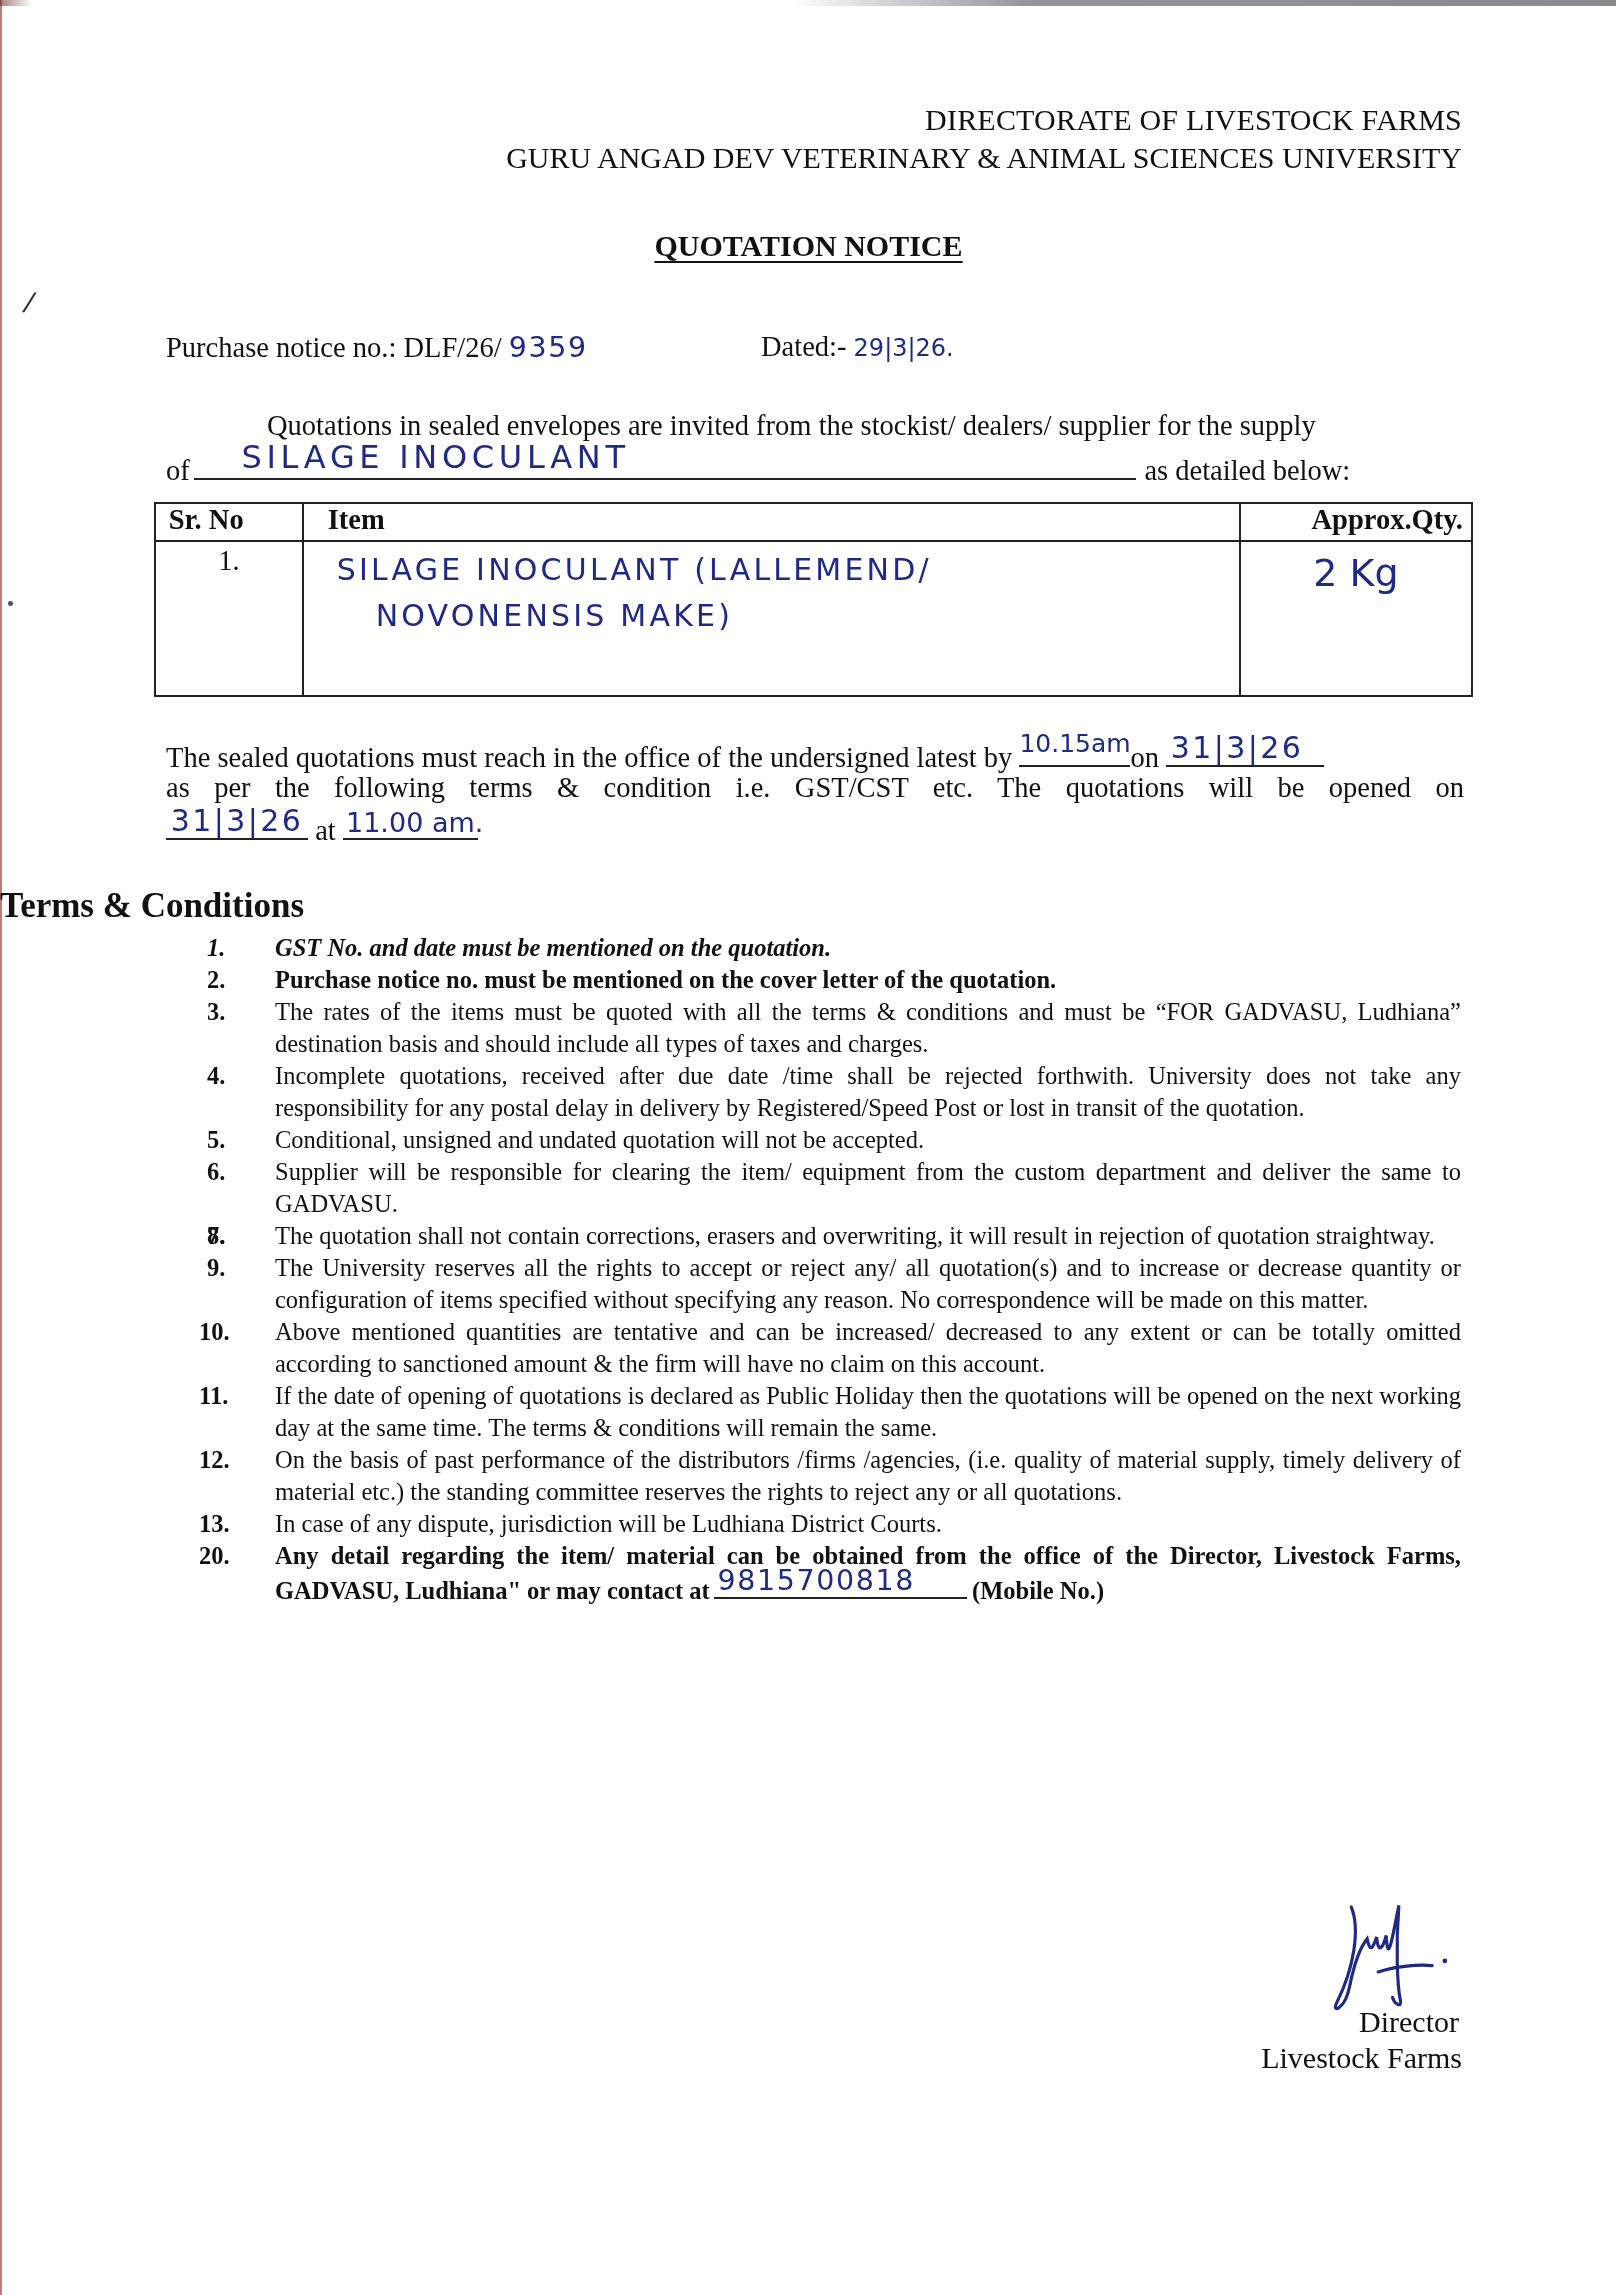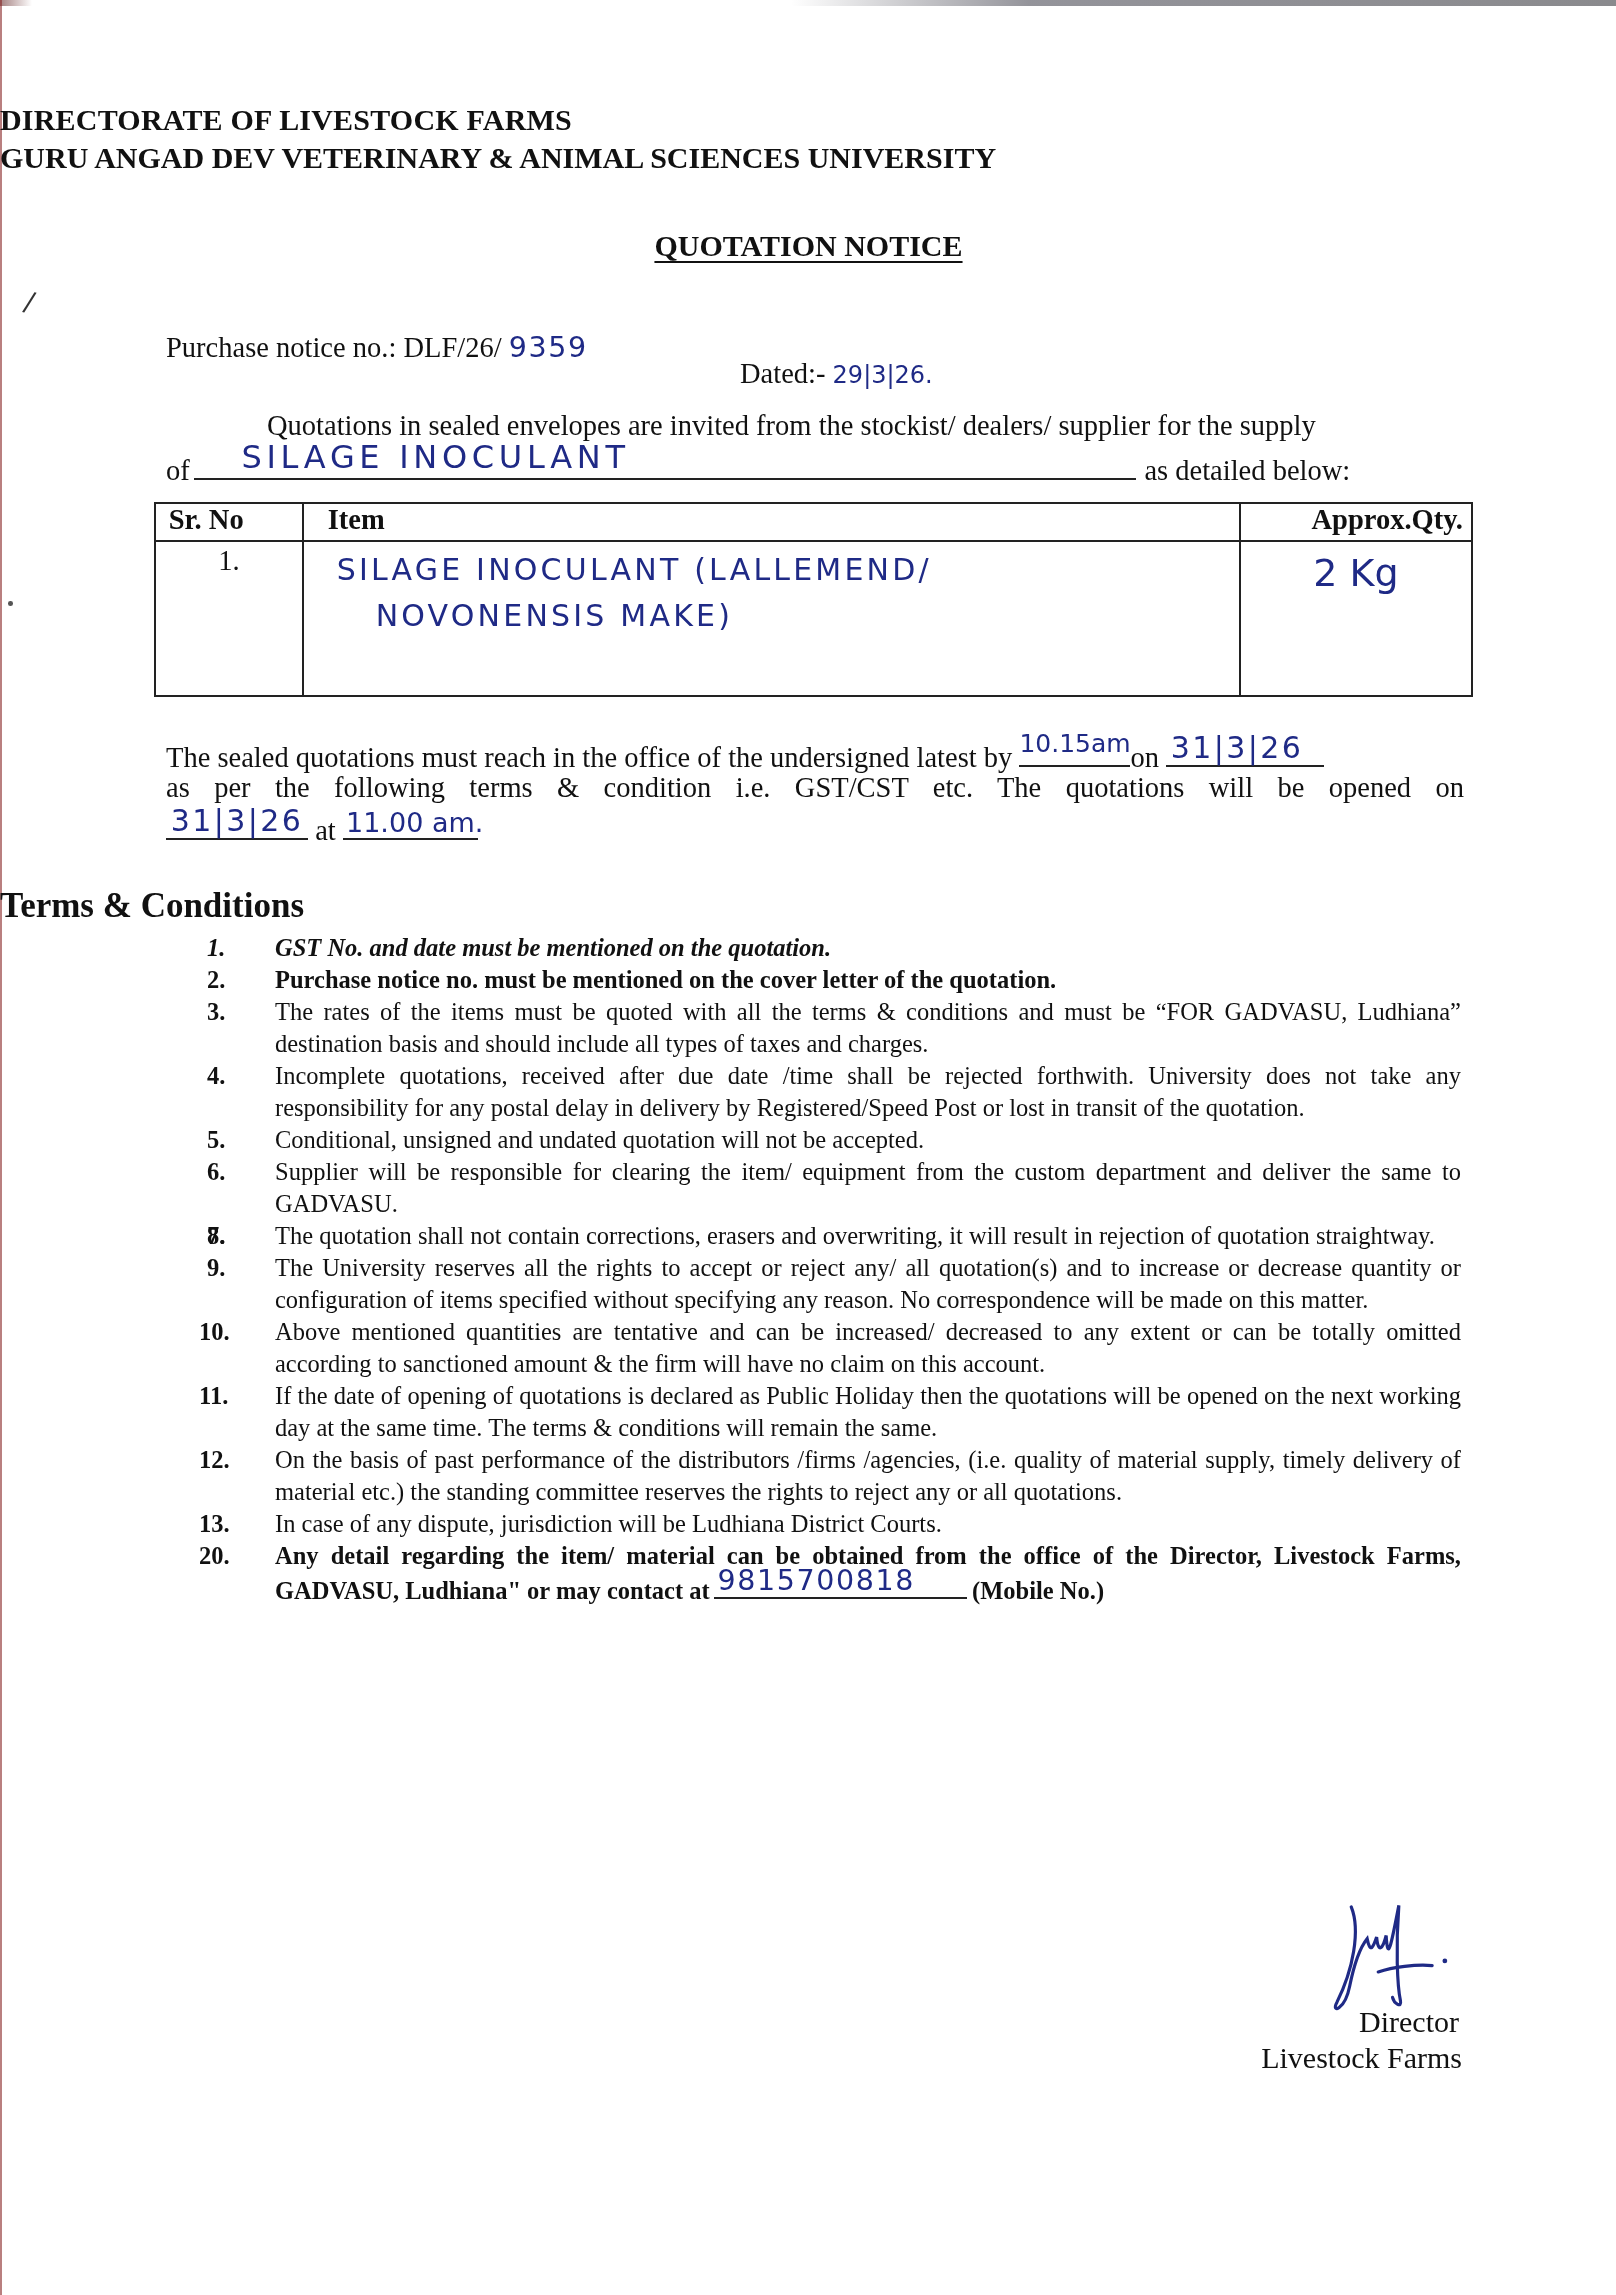--- a/index.html
+++ b/index.html
@@ -12,30 +12,30 @@
     position: absolute; left: 0; top: 0; width: 1617px; height: 6.3px;
     background: linear-gradient(to right, #5a1a1a 0, #ffffff 32px, #ffffff 791px, #3c3c48 1029px, #2a2a30 1617px);
     opacity: .55;
   }
   .scan-edge-left { position: absolute; left: 0; top: 0; width: 1.6px; height: 2295px; background: #8a2a2a; opacity: .6; }
   .hand { font-family: "DejaVu Sans", sans-serif; color: #1f2a86; }
   .stray-mark { position: absolute; color: #333; }
   .stray-slash { left: 25px; top: 286px; font-size: 27px; transform: rotate(15deg); font-family: "DejaVu Sans", sans-serif; }
   .stray-dot { left: 8px; top: 601px; width: 4.7px; height: 4.7px; background: #555; border-radius: 50%; }
 
-  .hdr { position: absolute; left: 0; width: 1462px; text-align: left; font-weight: bold; }
+  .hdr { position: absolute; left: 0; width: 1462px; text-align: right; font-weight: normal; }
   .hdr1 { top: 103px; font-size: 30px; letter-spacing: 0.2px; }
   .hdr2 { top: 141px; font-size: 30px; }
   .notice-title { position: absolute; left: 0; width: 1617px; top: 229px; text-align: center; font-weight: bold; font-size: 30px; }
   .notice-title span { text-decoration: underline; text-underline-offset: 4.7px; text-decoration-thickness: 2.4px; }
 
   .line { position: absolute; font-size: 28.5px; white-space: nowrap; }
   .pn { left: 166px; top: 331px; }
   .pn .hand { font-size: 28.5px; letter-spacing: 1.6px; }
-  .dated { left: 740px; top: 331px; margin-top: 27px; }
+  .dated { left: 761px; top: 331px; }
   .dated .hand { font-size: 24px; }
 
   .invite1 { left: 267px; top: 410px; }
   .invite2 { left: 166px; top: 448px; }
   .blank { display: inline-block; border-bottom: 2.4px solid #222; vertical-align: baseline; }
   .supply-blank { width: 942px; margin: 0 8px 0 4.7px; position: relative; height: 30px; }
   .supply-blank .hand { position: absolute; left: 47px; bottom: 1.6px; font-size: 32px; letter-spacing: 4.7px; }
 
   table.items {
     position: absolute; left: 154px; top: 502px; width: 1319px;

